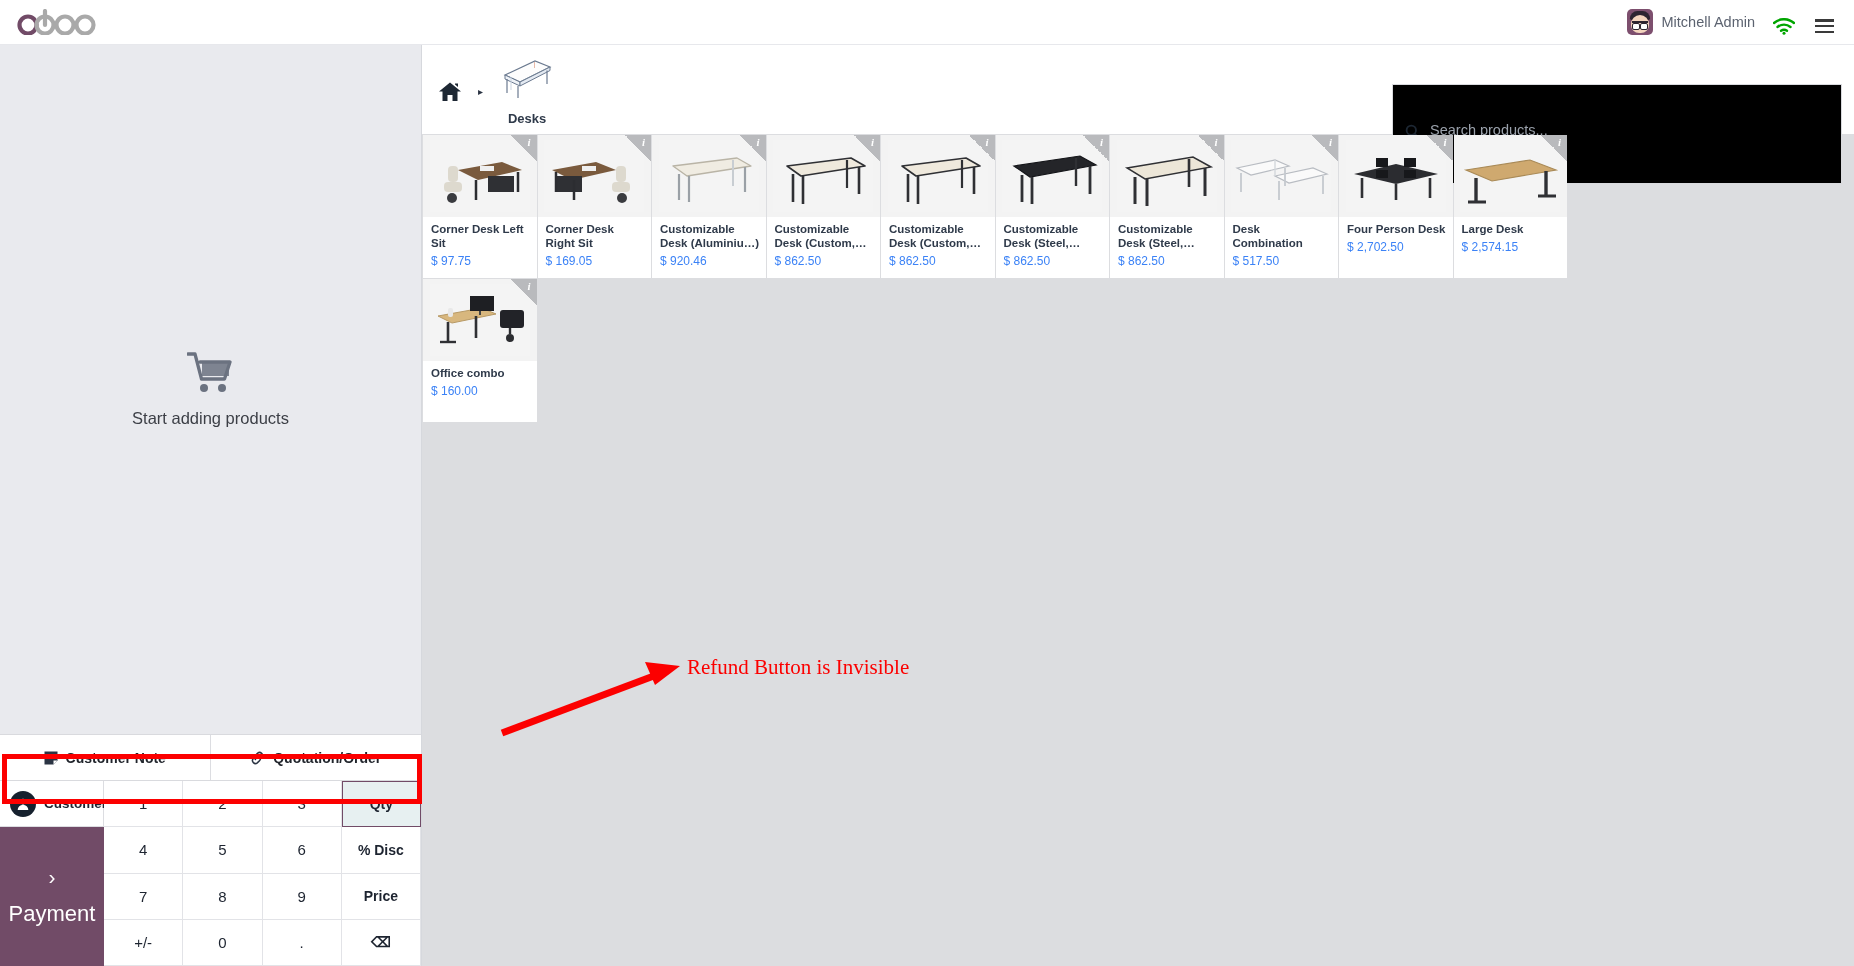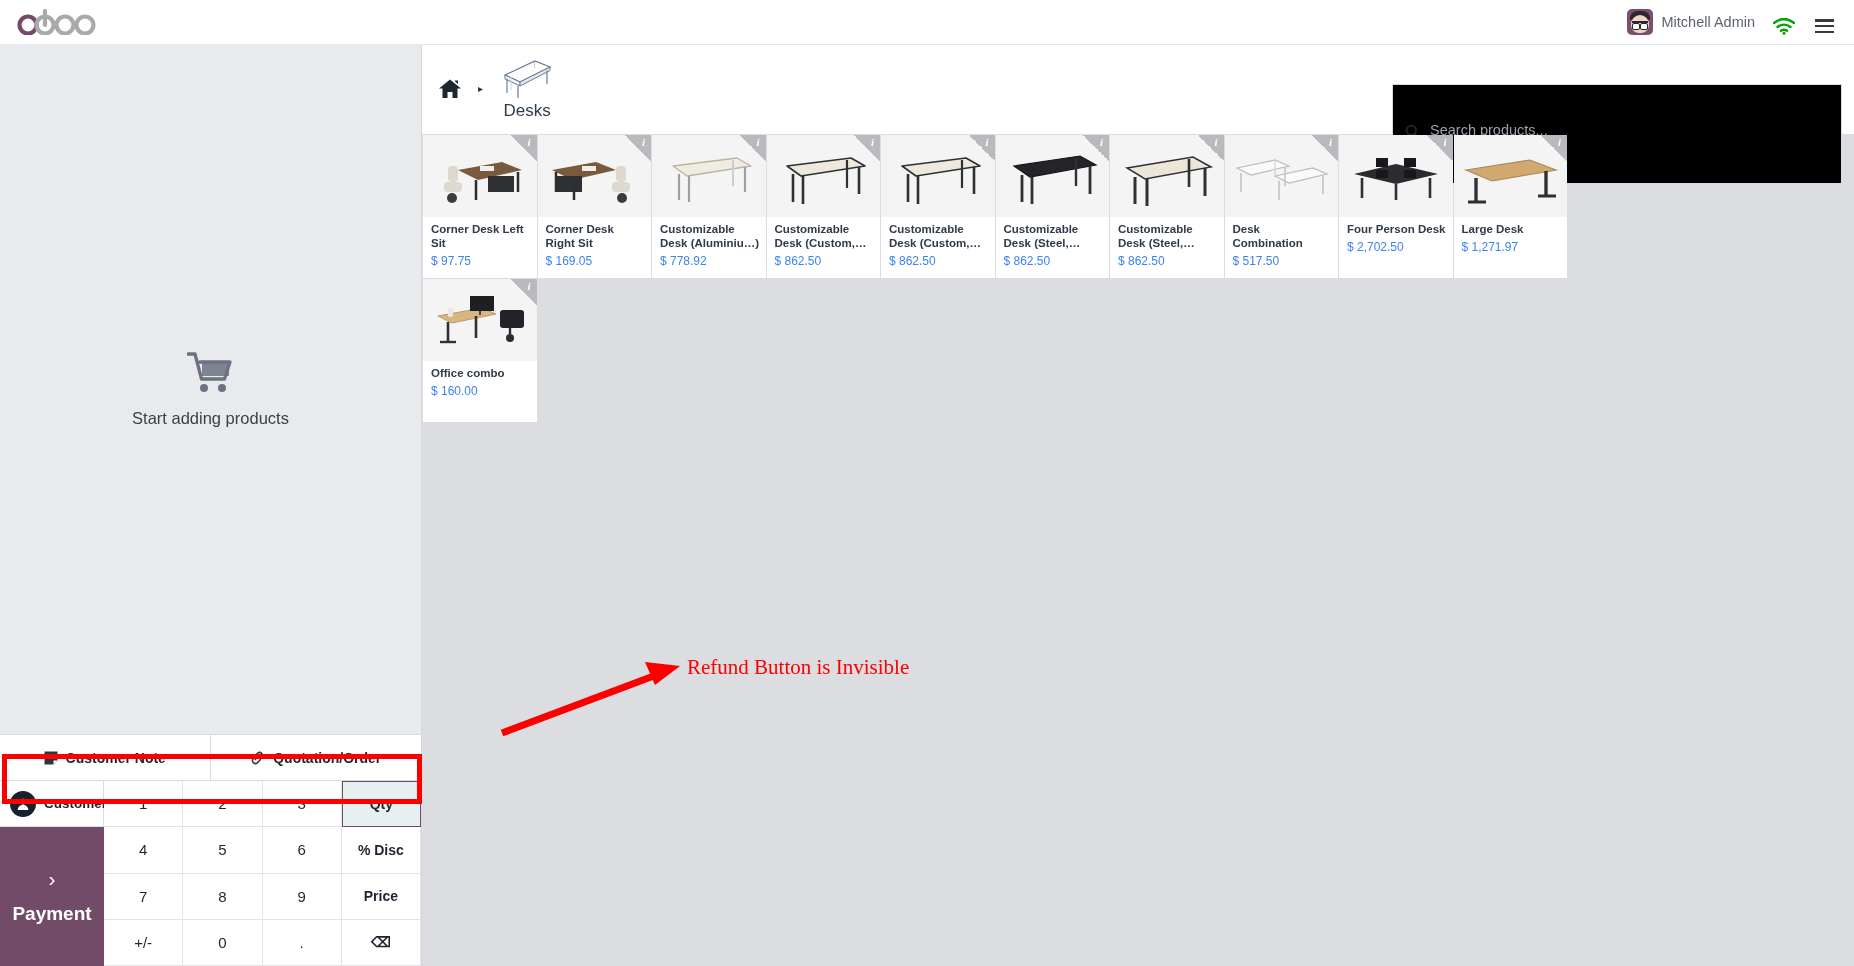--- a/index.html
+++ b/index.html
@@ -133,21 +133,21 @@
   .customer-label { font-size: 13.5px; color: #1d2430; font-weight: 600; }
 
   .payment-btn {
     flex: 1 1 auto;
     background: #714b67; color: #ffffff;
     display: flex; flex-direction: column;
     align-items: center; justify-content: center;
     gap: 14px; cursor: pointer;
   }
   .payment-chevron { font-size: 21px; line-height: 1; font-weight: 400; }
-  .payment-label { font-size: 19px; font-weight: 700; }
+  .payment-label { font-size: 22px; font-weight: 400; }
 
   .numpad {
     flex: 1 1 auto;
     display: grid;
     grid-template-columns: repeat(4, 1fr);
     grid-template-rows: repeat(4, 1fr);
   }
   .np-key {
     display: flex; align-items: center; justify-content: center;
     background: #ffffff; font-size: 15px; color: #1d2430;
@@ -179,21 +179,21 @@
     display: flex; align-items: center; gap: 10px;
     padding: 12px 0 0 10px;
   }
   .home-icon-btn { padding: 4px 6px; cursor: pointer; display:flex; align-items:center; }
   .bc-sep { color: #2b3443; font-size: 10px; line-height: 1; }
   .bc-cat {
     display: flex; flex-direction: column; align-items: center;
     cursor: pointer; padding: 0 8px;
   }
   .bc-cat-label {
-    font-size: 17px; color: #2f3a4a; margin-top: 0; font-weight: 400;
+    font-size: 13px; color: #2f3a4a; margin-top: 10px; font-weight: 700;
   }
   .search-box {
     position: absolute; right: 12px; top: 39px;
     width: 450px; height: 100px;
     border: 1px solid #d9dade; background: #000000;
     display: flex; align-items: flex-start;
     padding: 37px 0 0 12px; gap: 10px;
   }
   .search-input {
     border: none; outline: none; background: transparent;
@@ -462,21 +462,21 @@
         <path d="M86 27 L86 52" stroke="#9aa0a6" stroke-width="2.2"></path>
         <path d="M30 36 L30 62" stroke="#9aa0a6" stroke-width="2.2"></path>
         <path d="M74 20 L74 46" stroke="#c8cdd2" stroke-width="2"></path>
       </svg>
               <div class="info-badge">
                 <span>i</span>
               </div>
             </div>
             <div class="prod-meta">
               <div class="prod-name">Customizable Desk (Aluminiu…)</div>
-              <div class="prod-price">$ 778.92</div>
+              <div class="prod-price">$ 920.46</div>
             </div>
           </div>
           <div class="prod-card">
             <div class="prod-img">
               <svg width="100" height="72" viewBox="0 0 100 72">
         <rect x="0" y="0" width="100" height="72" fill="#f4f4f4"></rect>
         <path d="M14 26 L78 18 L92 26 L28 36 Z" fill="#efe9dd" stroke="#2f3034" stroke-linecap="round" stroke-linejoin="round" stroke-width="1.6"></path>
         <path d="M20 34 L20 62" stroke="#2f3034" stroke-width="2.6"></path>
         <path d="M86 27 L86 54" stroke="#2f3034" stroke-width="2.6"></path>
         <path d="M30 36 L30 64" stroke="#2f3034" stroke-width="2.6"></path>
@@ -600,21 +600,21 @@
         <path d="M86 31 L86 56" stroke="#2f3034" stroke-width="3.4"></path>
         <path d="M8 62 h18" stroke="#2f3034" stroke-width="3"></path>
         <path d="M78 56 h18" stroke="#2f3034" stroke-width="3"></path>
       </svg>
               <div class="info-badge">
                 <span>i</span>
               </div>
             </div>
             <div class="prod-meta">
               <div class="prod-name">Large Desk</div>
-              <div class="prod-price">$ 1,271.97</div>
+              <div class="prod-price">$ 2,574.15</div>
             </div>
           </div>
           <div class="prod-card">
             <div class="prod-img">
               <svg width="100" height="72" viewBox="0 0 100 72">
         <rect x="0" y="0" width="100" height="72" fill="#f4f4f4"></rect>
         <path d="M8 32 L52 24 L66 30 L22 39 Z" fill="#d8b77e" stroke="#b89a66" stroke-width="1"></path>
         <rect x="40" y="12" width="24" height="15" fill="#1e1f23"></rect>
         <path d="M50 27 L50 31" stroke="#444" stroke-width="2"></path>
         <path d="M18 38 L18 58" stroke="#2f3034" stroke-width="2.6"></path>

